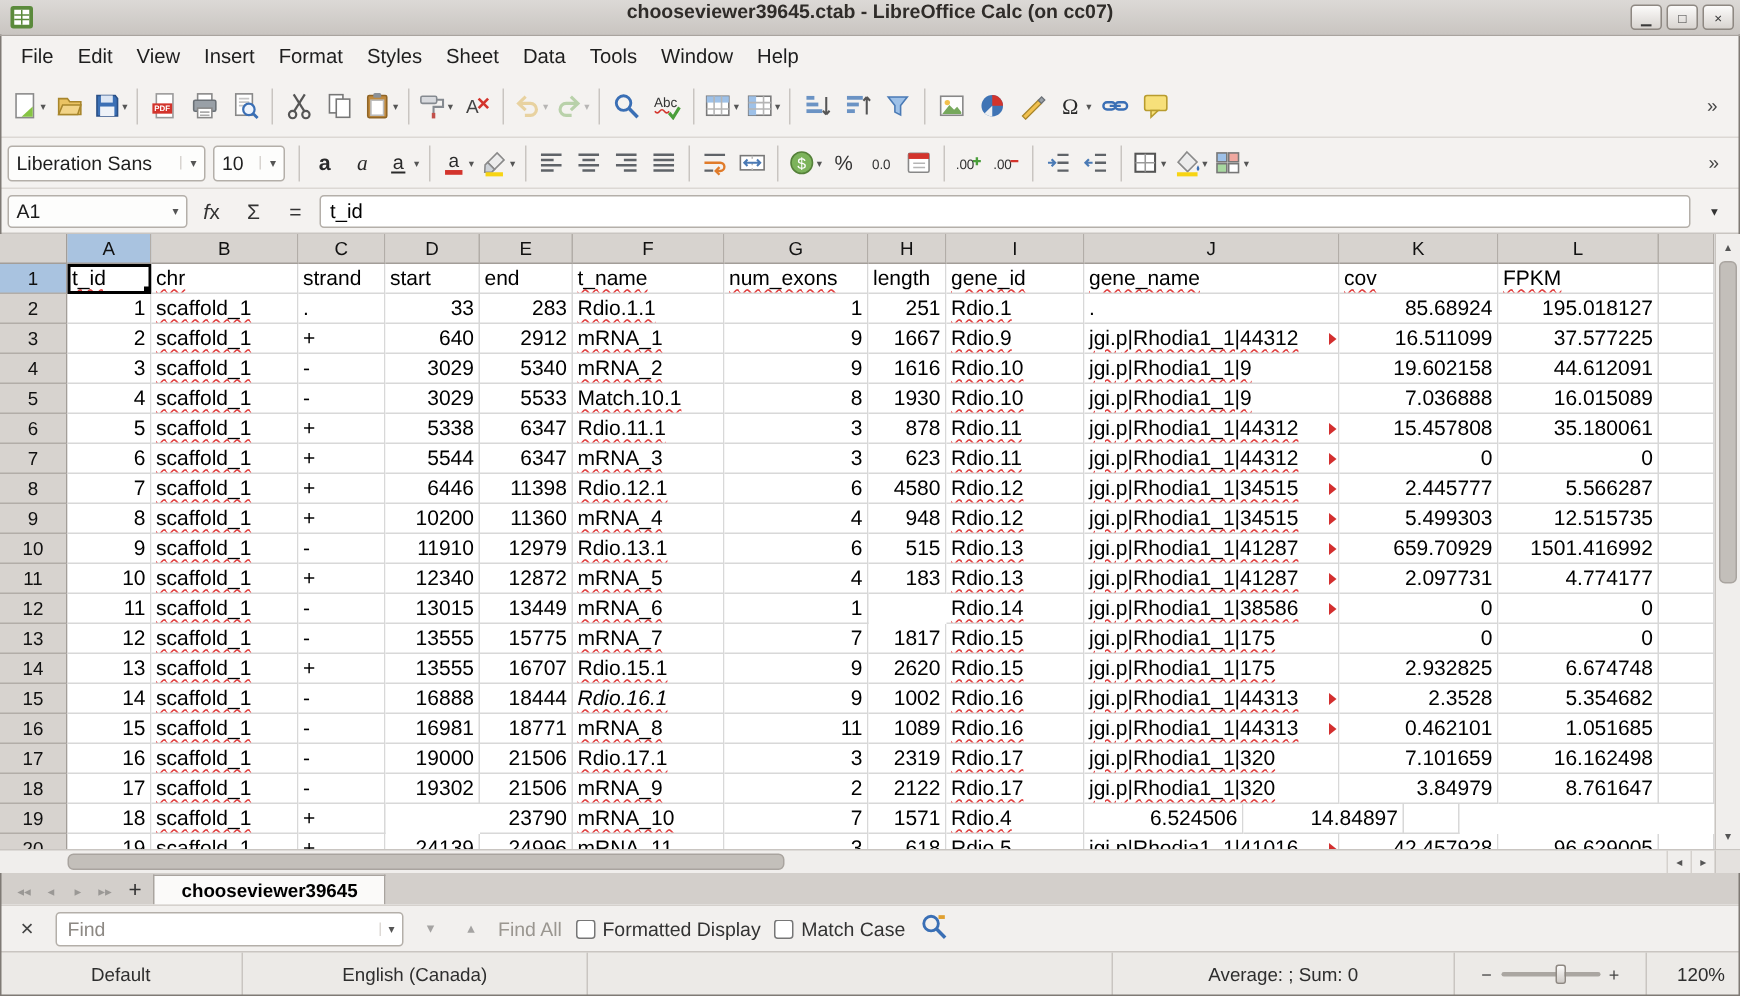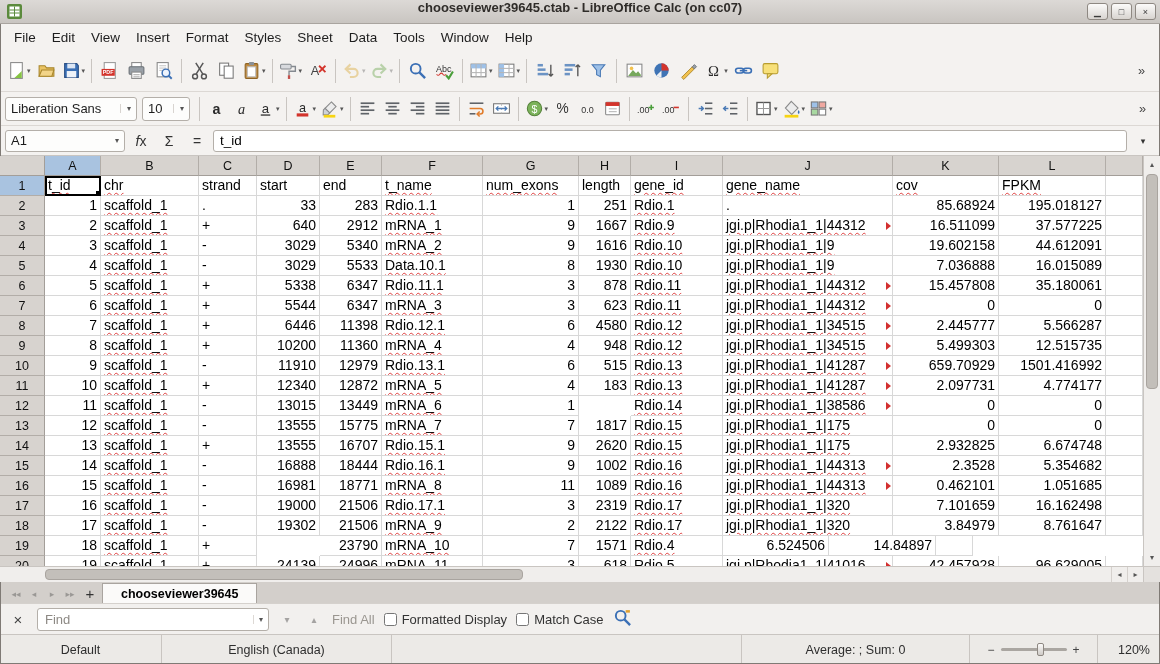--- a/index.html
+++ b/index.html
@@ -729,21 +729,21 @@
           <div class="cell num" style="width: 107px;"><span>44.612091</span></div>
           <div class="cell" style="width: 37px;"></div>
         </div>
         <div class="grow">
           <div class="rowhead">5</div>
           <div class="cell num" style="width: 56px;"><span>4</span></div>
           <div class="cell" style="width: 98px;"><span class="misspell">scaffold_1</span></div>
           <div class="cell" style="width: 58px;"><span>-</span></div>
           <div class="cell num" style="width: 63px;"><span>3029</span></div>
           <div class="cell num" style="width: 62px;"><span>5533</span></div>
-          <div class="cell" style="width: 101px;"><span class="misspell">Data.10.1</span></div>
+          <div class="cell" style="width: 101px;"><span class="misspell">Match.10.1</span></div>
           <div class="cell num" style="width: 96px;"><span>8</span></div>
           <div class="cell num" style="width: 52px;"><span>1930</span></div>
           <div class="cell" style="width: 92px;"><span class="misspell">Rdio.10</span></div>
           <div class="cell" style="width: 170px;"><span class="misspell">jgi.p|Rhodia1_1|9</span></div>
           <div class="cell num" style="width: 106px;"><span>7.036888</span></div>
           <div class="cell num" style="width: 107px;"><span>16.015089</span></div>
           <div class="cell" style="width: 37px;"></div>
         </div>
         <div class="grow">
           <div class="rowhead">6</div>
@@ -889,21 +889,21 @@
           <div class="cell num" style="width: 107px;"><span>6.674748</span></div>
           <div class="cell" style="width: 37px;"></div>
         </div>
         <div class="grow">
           <div class="rowhead">15</div>
           <div class="cell num" style="width: 56px;"><span>14</span></div>
           <div class="cell" style="width: 98px;"><span class="misspell">scaffold_1</span></div>
           <div class="cell" style="width: 58px;"><span>-</span></div>
           <div class="cell num" style="width: 63px;"><span>16888</span></div>
           <div class="cell num" style="width: 62px;"><span>18444</span></div>
-          <div class="cell" style="width: 101px;"><span class="misspell">Rdio.16.1</span></div>
+          <div class="cell" style="width: 101px; font-style: italic;"><span class="misspell">Rdio.16.1</span></div>
           <div class="cell num" style="width: 96px;"><span>9</span></div>
           <div class="cell num" style="width: 52px;"><span>1002</span></div>
           <div class="cell" style="width: 92px;"><span class="misspell">Rdio.16</span></div>
           <div class="cell" style="width: 170px;"><span class="misspell">jgi.p|Rhodia1_1|44313</span><span class="ovf"></span></div>
           <div class="cell num" style="width: 106px;"><span>2.3528</span></div>
           <div class="cell num" style="width: 107px;"><span>5.354682</span></div>
           <div class="cell" style="width: 37px;"></div>
         </div>
         <div class="grow">
           <div class="rowhead">16</div>

